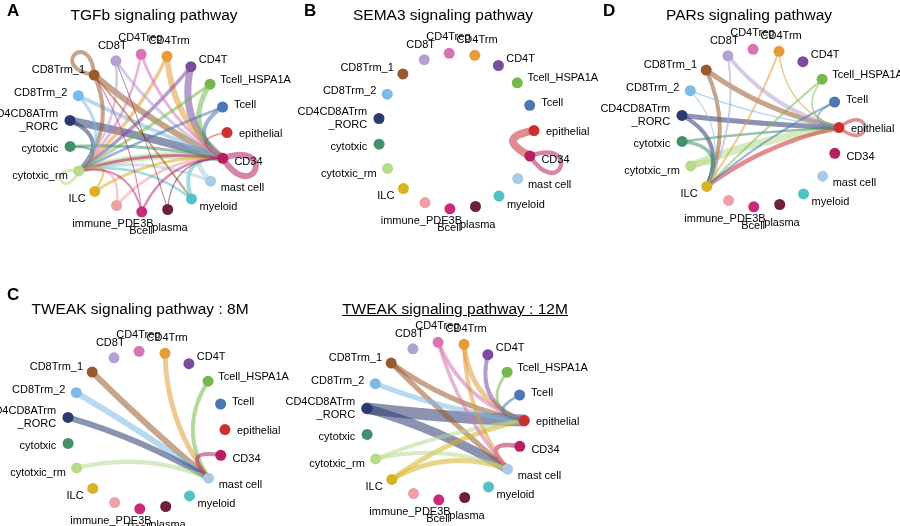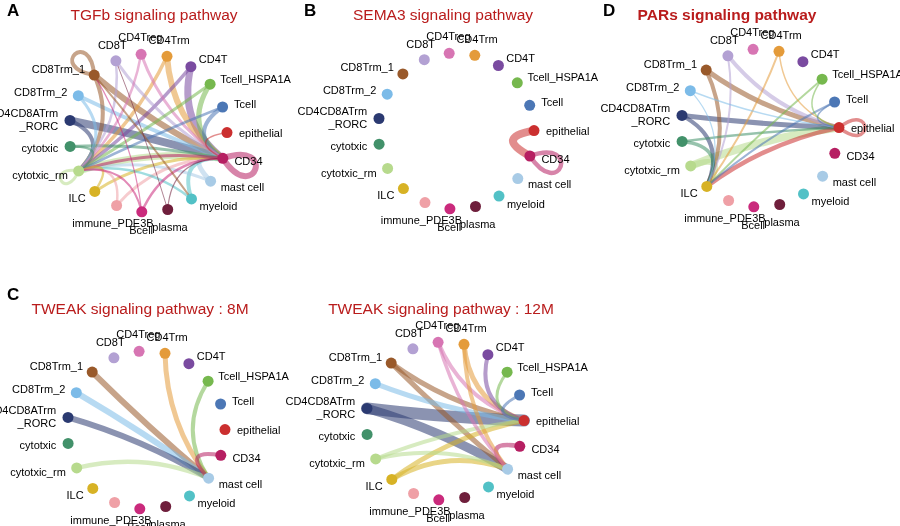--- a/index.html
+++ b/index.html
@@ -9,28 +9,28 @@
   }
   .pletter{
     position:absolute;font-size:17px;font-weight:bold;color:#000;
     font-family:"Liberation Sans",sans-serif;
   }
   .lA{left:7px;top:1px;}
   .lB{left:304px;top:1px;}
   .lC{left:7px;top:285px;}
   .lD{left:603px;top:1px;}
   .ptitle{
-    position:absolute;text-align:center;font-size:15.5px;color:#b91c1c;
+    position:absolute;text-align:center;font-size:15.5px;color:#000000;
     white-space:nowrap;font-family:"Liberation Sans",sans-serif;
   }
   .tA{left:34px;top:6px;width:240px;}
   .tB{left:323px;top:6px;width:240px;}
   .tC0{left:20px;top:300px;width:240px;}
-  .tC12{left:321px;top:300px;width:240px;}
-  .tD{left:607px;top:6px;width:240px;font-weight:bold;}
+  .tC12{left:335px;top:300px;width:240px;text-decoration:underline;}
+  .tD{left:629px;top:6px;width:240px;}
   svg.chord{position:absolute;overflow:visible;}
   .sA{left:0;top:0;}
   .sB{left:300px;top:0;}
   .sC0{left:0;top:263px;}
   .sC12{left:300px;top:263px;}
   .sD{left:600px;top:0;}
 </style>
 </head>
 <body>
 

